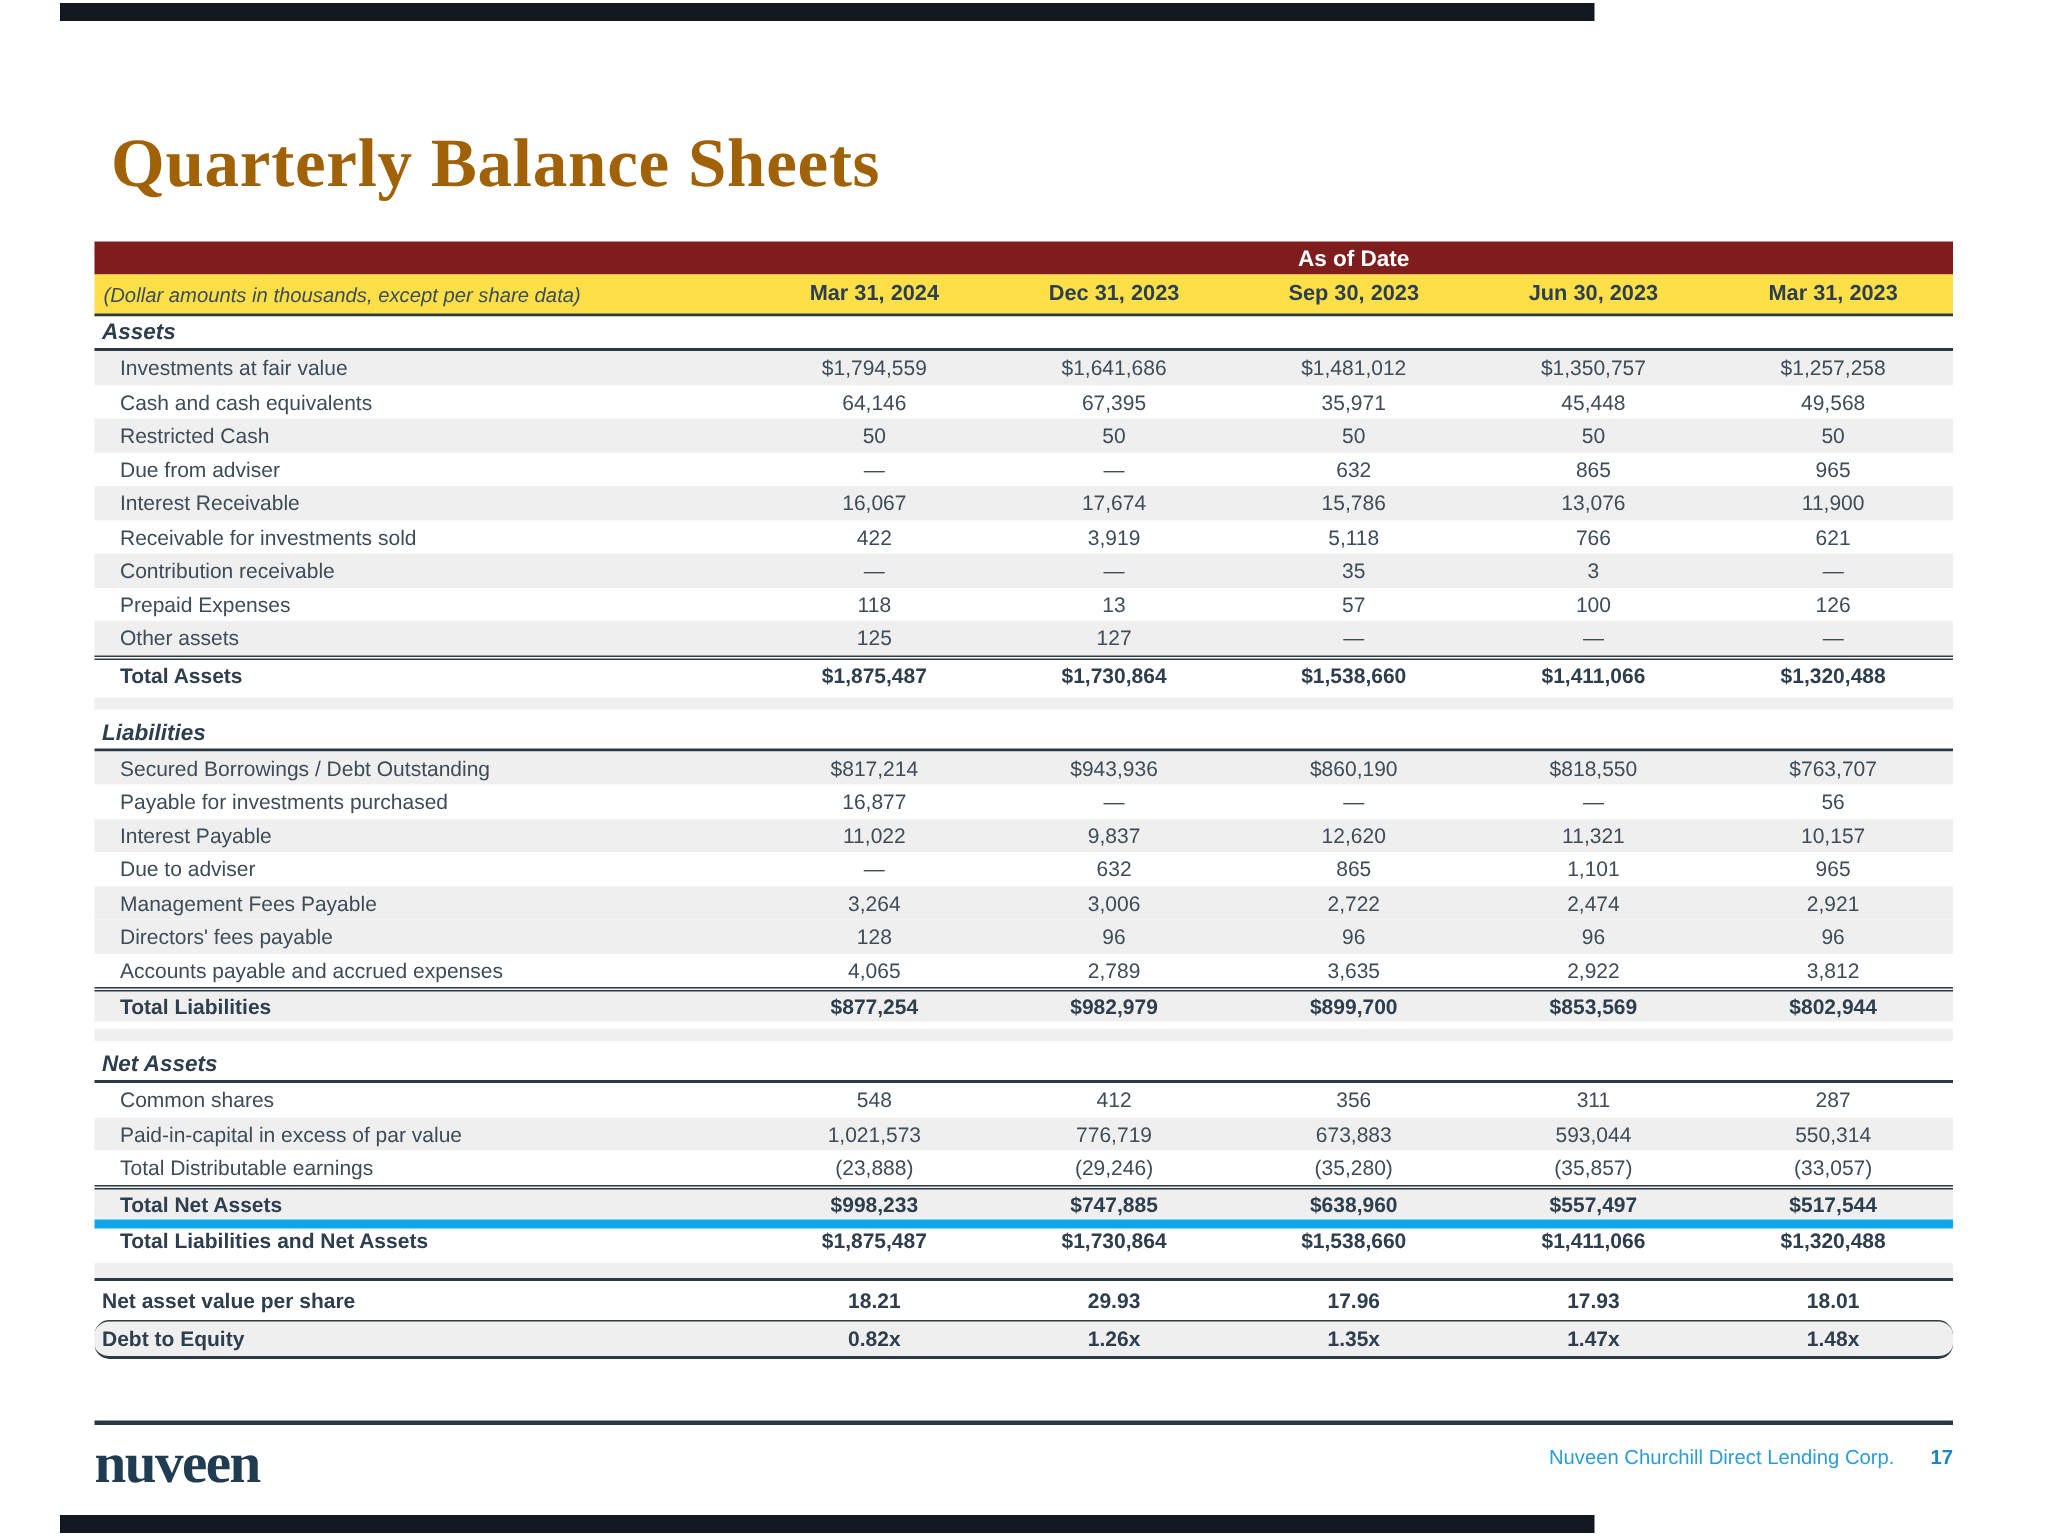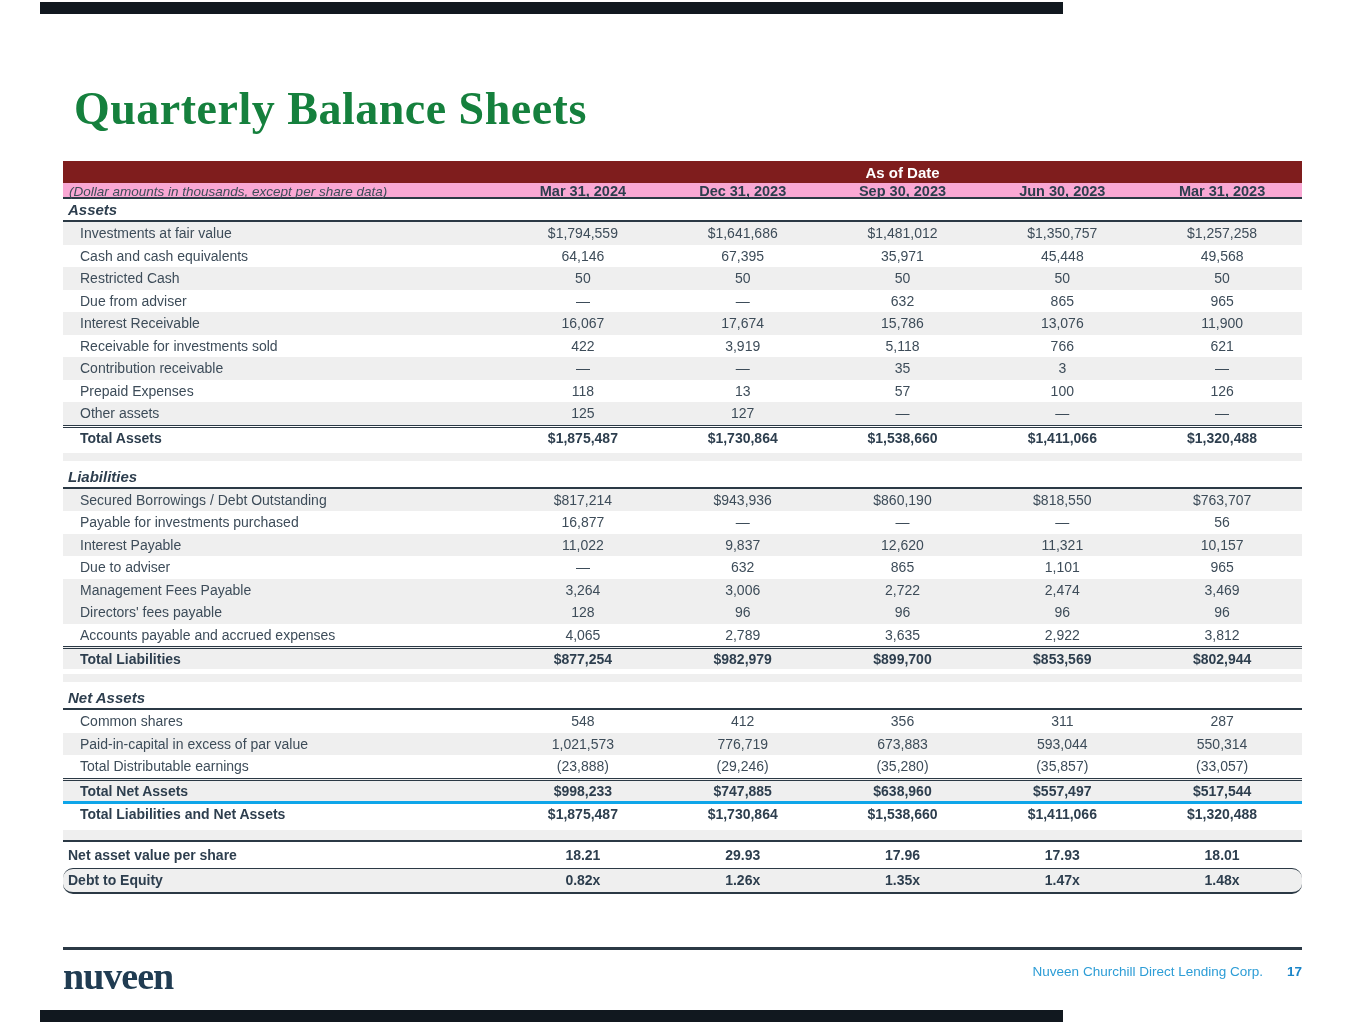--- a/index.html
+++ b/index.html
@@ -7,45 +7,45 @@
   .page {
     position:relative; width:1365px; height:1024px; background:#ffffff;
     font-family:"Liberation Sans", sans-serif; overflow:hidden;
   }
   .accent-bar { position:absolute; left:40px; width:1023px; height:12px; background:#11181f; }
   .accent-bar.top { top:2px; }
   .accent-bar.bottom { top:1010px; }
   .title {
     position:absolute; left:74px; top:82px;
     font-family:"Liberation Serif", serif; font-weight:bold;
-    font-size:46px; color:#15803d; letter-spacing:0.5px;
+    font-size:46px; color:#a16207; letter-spacing:0.5px;
   }
   .table-wrap { position:absolute; left:63px; top:161px; width:1239px; }
   .band {
     background:#7f1d1d; height:22px;
     display:grid; grid-template-columns:440px 1fr; align-items:center;
   }
   .band-label { grid-column:2; text-align:center; color:#ffffff; font-weight:bold; font-size:15px; }
   .grid-row { display:grid; grid-template-columns:440px repeat(5,1fr); align-items:center; }
-  .colhead { background:#f9a8d4; height:16px; border-bottom:2px solid #2b3945; }
+  .colhead { background:#fde047; height:28px; border-bottom:2px solid #2b3945; }
   .note { font-style:italic; font-size:13.5px; color:#3d4c59; padding-left:6px; }
   .date { font-weight:bold; font-size:14.5px; text-align:center; color:#2d3e4e; }
   .section-head {
     height:23px; border-bottom:2px solid #2b3945; background:#ffffff;
     display:flex; align-items:center; padding-left:5px;
     font-weight:bold; font-style:italic; font-size:15px; color:#2d3e4e;
   }
   .row { height:22.5px; font-size:14px; color:#3d4c59; background:#ffffff; }
   .row.shade { background:#efefef; }
   .row .label { padding-left:17px; white-space:nowrap; }
   .row .val { text-align:center; }
   .row.total { height:23px; font-weight:bold; color:#2d3e4e; }
   .row.total .label { padding-left:17px; }
   .row.total.double { border-top:3px double #2b3945; }
-  .row.total.single { border-top:3px solid #0ea5e9; }
+  .row.total.single { border-top:6px solid #0ea5e9; }
   .section-gap { height:8px; background:#efefef; margin:5px 0; }
   .metrics-gap { height:12px; background:#efefef; margin-top:6px; border-bottom:2px solid #2b3945; }
   .row.metric { height:26px; font-weight:bold; color:#2d3e4e; font-size:14px; }
   .row.metric .label { padding-left:5px; }
   .row.metric.last { border-top:1px solid #2b3945; border-bottom:2px solid #2b3945;border-radius:10px; }
   .footer-rule { position:absolute; left:63px; top:947px; width:1239px; height:3px; background:#2b3945; }
   .logo {
     position:absolute; left:63px; top:954px;
     font-family:"Liberation Serif", serif; font-weight:bold;
     font-size:38px; color:#203c52; letter-spacing:-1px;
@@ -197,21 +197,21 @@
           <div class="val">865</div>
           <div class="val">1,101</div>
           <div class="val">965</div>
         </div>
         <div class="grid-row row  shade">
           <div class="label">Management Fees Payable</div>
           <div class="val">3,264</div>
           <div class="val">3,006</div>
           <div class="val">2,722</div>
           <div class="val">2,474</div>
-          <div class="val">3,469</div>
+          <div class="val">2,921</div>
         </div>
         <div class="grid-row row  shade">
           <div class="label">Directors' fees payable</div>
           <div class="val">128</div>
           <div class="val">96</div>
           <div class="val">96</div>
           <div class="val">96</div>
           <div class="val">96</div>
         </div>
         <div class="grid-row row ">

